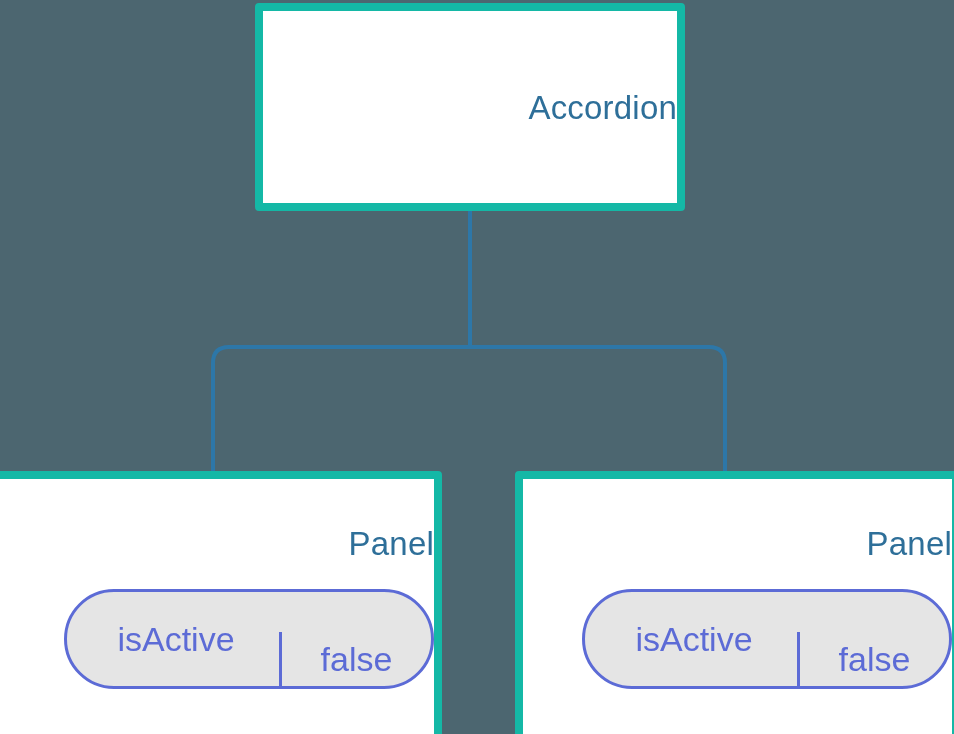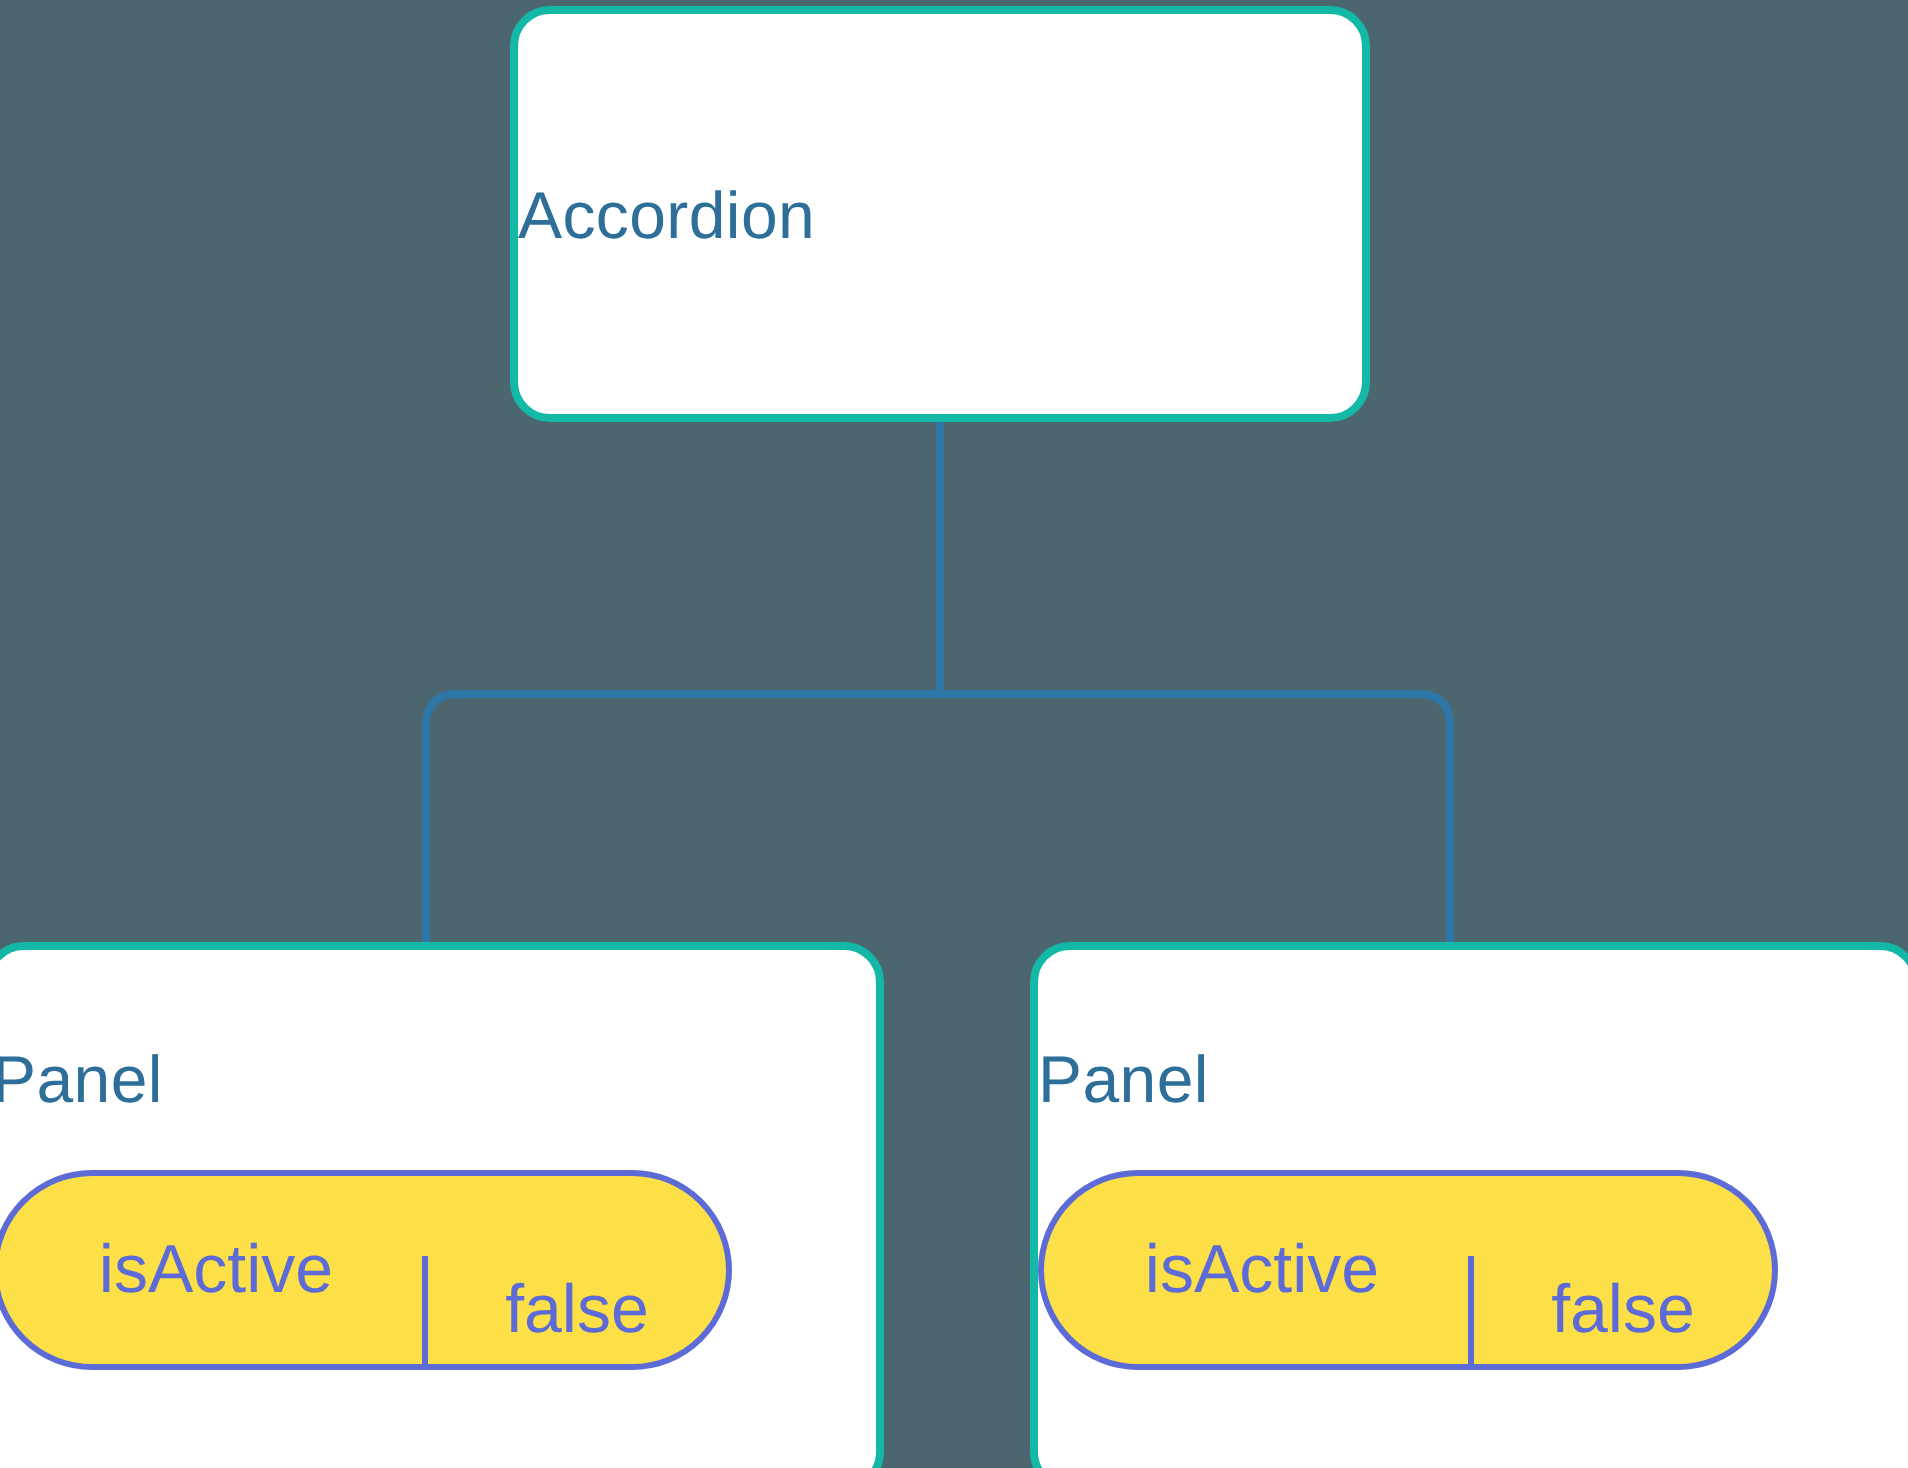--- a/index.html
+++ b/index.html
@@ -29,26 +29,26 @@
     top: 0;
     width: 954px;
     height: 734px;
     pointer-events: none;
   }
 
   
   .node {
     position: absolute;
     background: #ffffff;
-    border: 4px solid #14b8a6;
-    border-radius: 20px;
+    border: 8px solid #14b8a6;
+    border-radius: 4px;
     box-sizing: border-box;
     display: flex;
     flex-direction: column;
-    align-items: flex-start;
+    align-items: flex-end;
   }
 
   .node-title {
     color: #2e6f99;
     font-size: 33px;
     line-height: 1;
     letter-spacing: 0.2px;
     white-space: nowrap;
   }
 
@@ -78,21 +78,21 @@
 
   
   .pill {
     margin-top: 29px;
     height: 100px;
     border: 3px solid #5c6bd6;
     border-radius: 50px;
     box-sizing: border-box;
     display: flex;
     align-items: stretch;
-    background: #fde047;
+    background: #e5e5e5;
   }
 
   .pill-key,
   .pill-value {
     display: flex;
     align-items: center;
     justify-content: center;
     color: #5c6bd6;
     font-size: 34px;
     line-height: 1;

